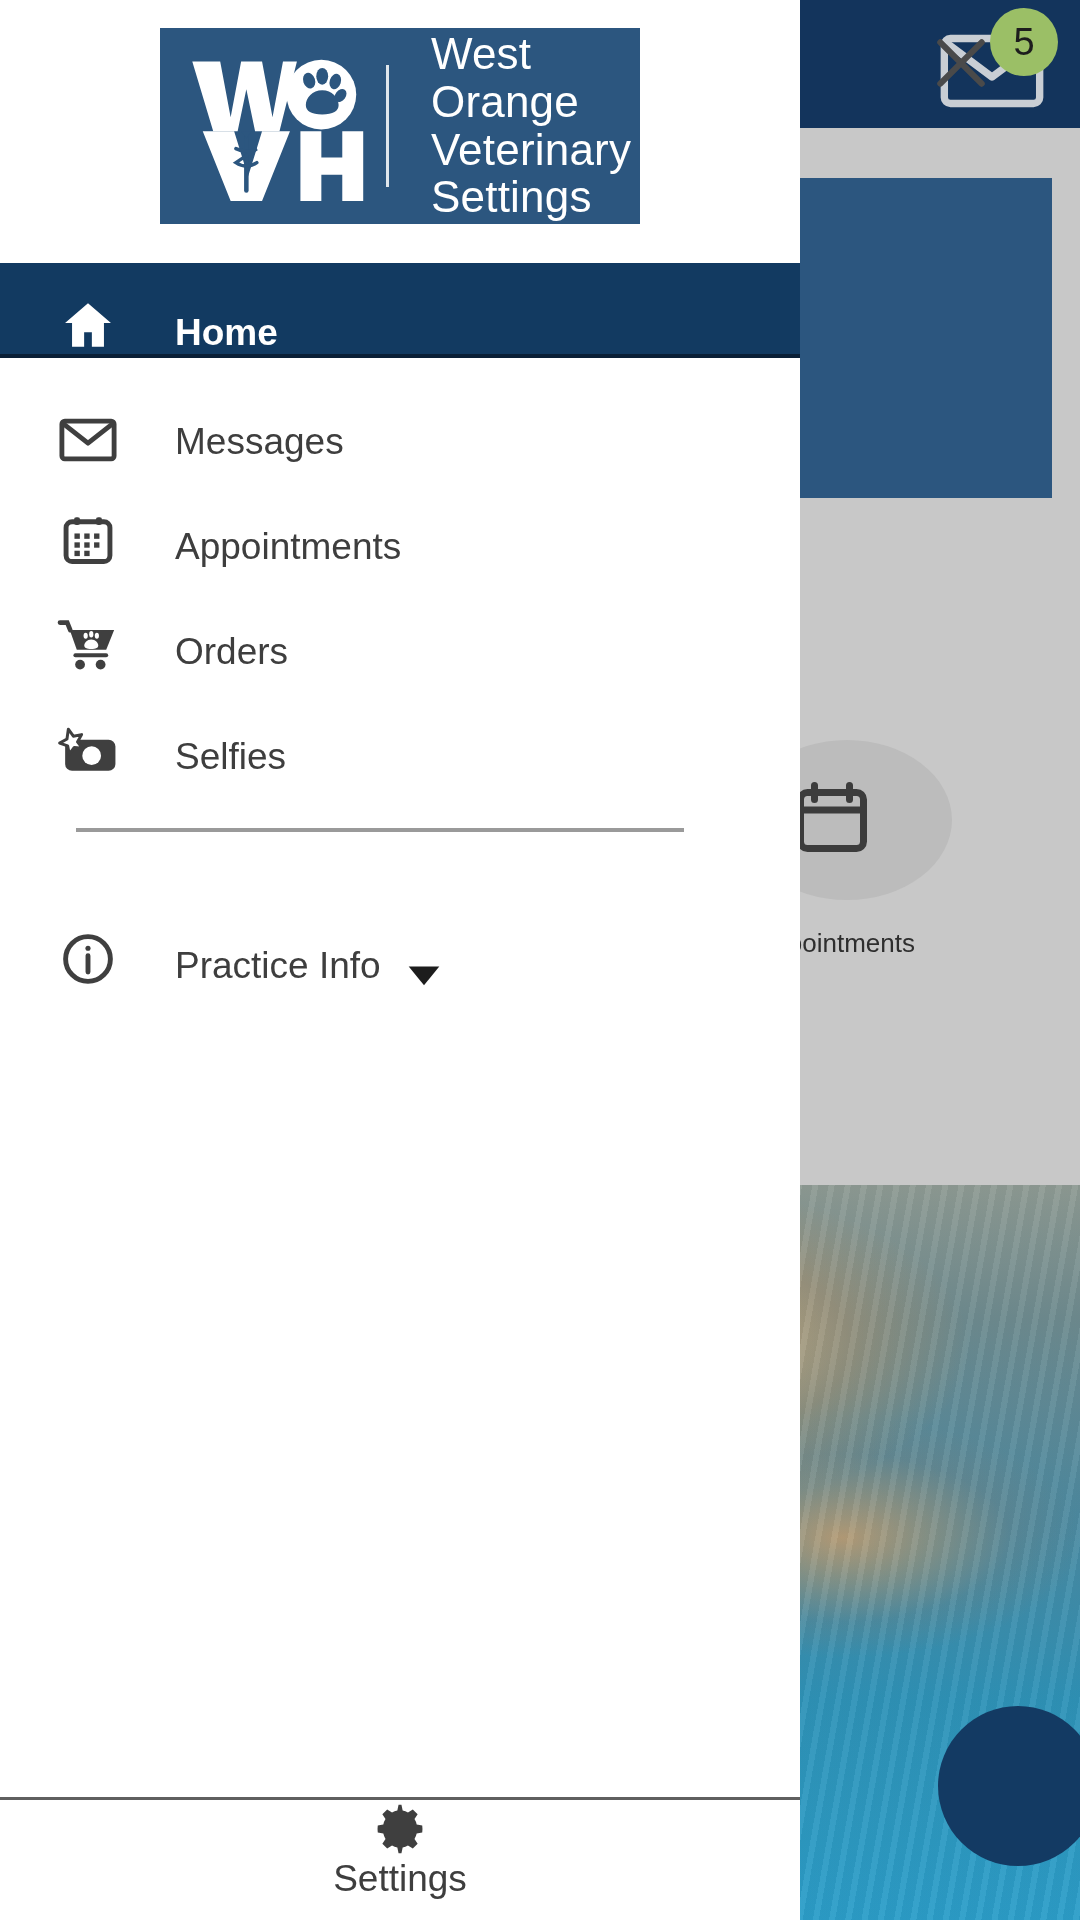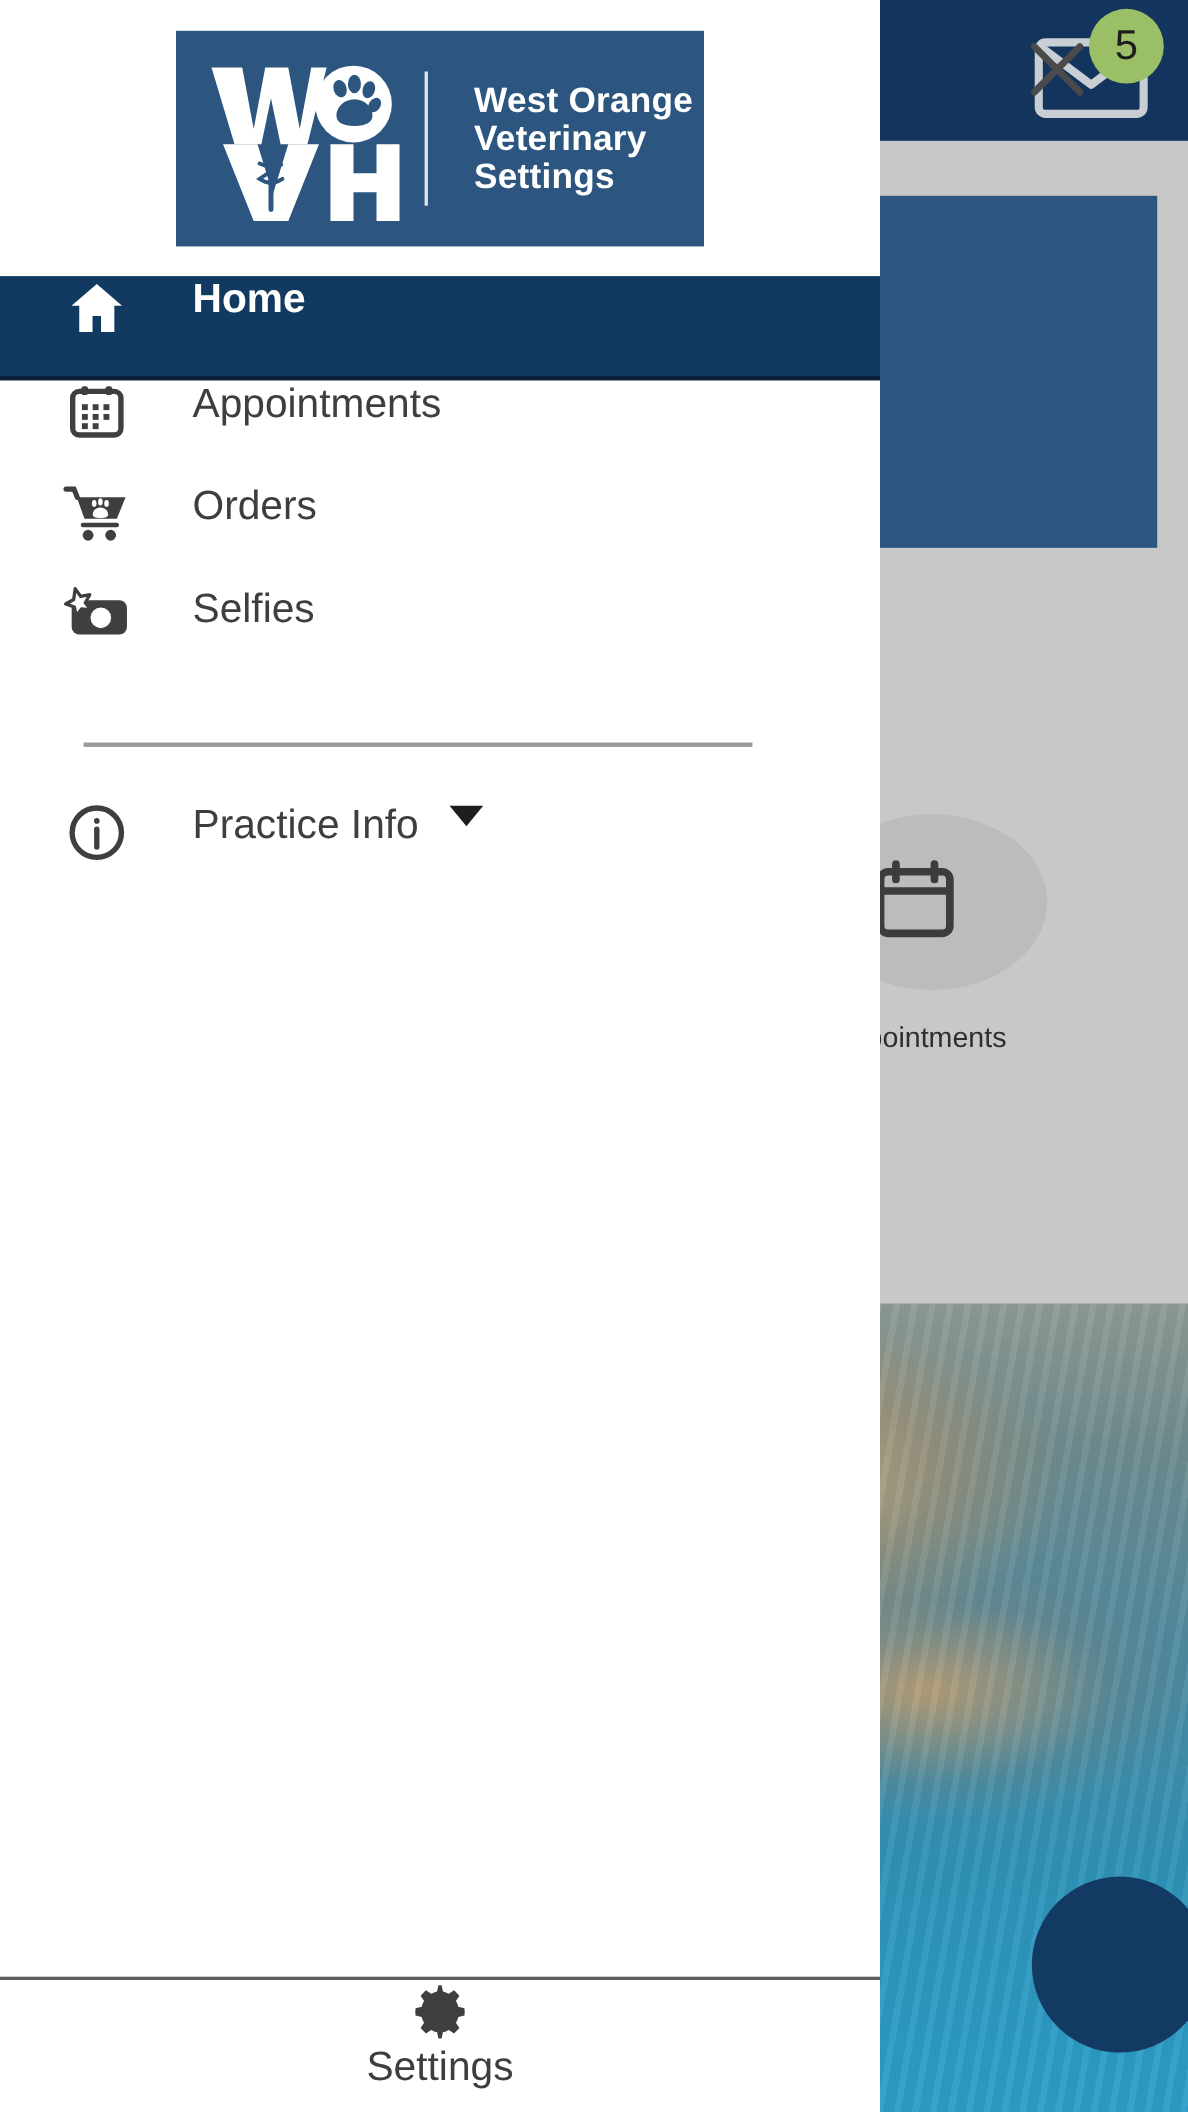--- a/index.html
+++ b/index.html
@@ -88,29 +88,29 @@
     height: 251px; background: #ffffff;
     display: flex; align-items: center; justify-content: center;
   }
   .logo-box {
     width: 480px; height: 196px; background: #2c567f;
     display: flex; align-items: center; padding-left: 28px; gap: 22px;
   }
   .logo-mark { width: 176px; height: 150px; flex: none; }
   .logo-sep { width: 3px; height: 122px; background: #ffffff; opacity: .85; flex: none; }
   .logo-text {
-    color: #ffffff; font-size: 32px; line-height: 1.08; letter-spacing: .2px;
-    font-weight: 700; padding-left: 20px;
+    color: #ffffff; font-size: 44px; line-height: 1.08; letter-spacing: .2px;
+    font-weight: 400; padding-left: 20px;
   }
 
   .nav-list { flex: 1 1 auto; }
 
   .nav-item {
-    height: 93px; display: flex; align-items: flex-start; gap: 0;
-    padding-left: 0; background: #ffffff;
+    height: 93px; display: flex; align-items: flex-end; gap: 0;
+    padding-left: 0; background: #ffffff; margin-top: 12px;
   }
   .nav-item .ico {
     width: 175px; flex: none; display: flex; align-items: center; justify-content: center;
   }
   .nav-item .label {
     font-size: 37px; color: #3e3e3e; font-weight: 400; white-space: nowrap;
   }
   .nav-item.active {
     background: #123a61; height: 95px;
     border-bottom: 4px solid #0a1f36;
@@ -219,20 +219,29 @@
       <div class="nav-item active">
         <span class="ico">
           <svg viewBox="0 0 24 24" width="58" height="58" fill="#ffffff">
             <path d="M12 3 2.5 11.2h2.9V21h5V15h3.2v6h5v-9.8h2.9z"></path>
           </svg>
         </span>
         <span class="label">Home</span>
       </div>
 
 
+      <div class="nav-item">
+        <span class="ico">
+          <svg viewBox="0 0 24 18" width="58" height="46" fill="none" stroke="#3f3f3f" stroke-width="2">
+            <rect x="1.2" y="1.2" width="21.6" height="15.6" rx="1.2"></rect>
+            <path d="M2 2.4 12 10.3 22 2.4" stroke-linecap="round" stroke-linejoin="round"></path>
+          </svg>
+        </span>
+        <span class="label">Messages</span>
+      </div>
 
       <div class="nav-item">
         <span class="ico">
           <svg viewBox="0 0 24 24" width="56" height="56">
             <rect x="2.6" y="4.2" width="18.8" height="17" rx="2.6" fill="none" stroke="#3f3f3f" stroke-width="2.1"></rect>
             <rect x="6" y="2.2" width="2.6" height="3.4" rx="1" fill="#3f3f3f"></rect>
             <rect x="15.4" y="2.2" width="2.6" height="3.4" rx="1" fill="#3f3f3f"></rect>
             <g fill="#3f3f3f">
               <rect x="6.2" y="9.2" width="2.3" height="2.3"></rect>
               <rect x="10.4" y="9.2" width="2.3" height="2.3"></rect>

